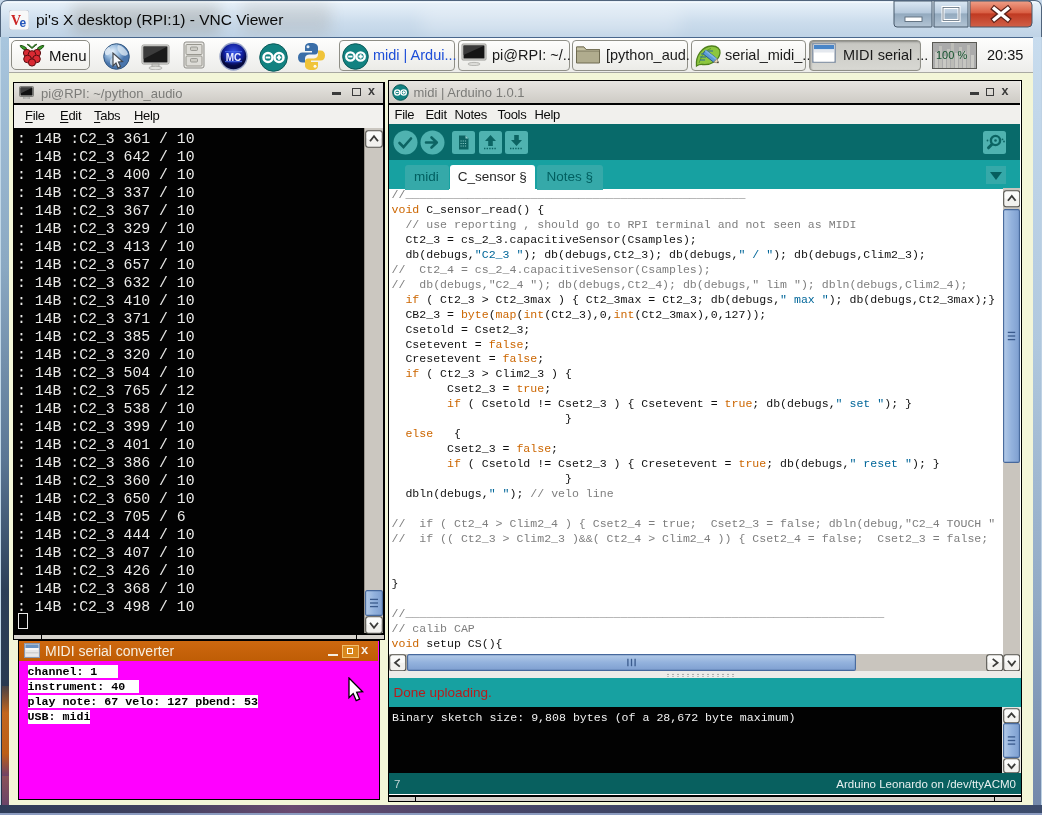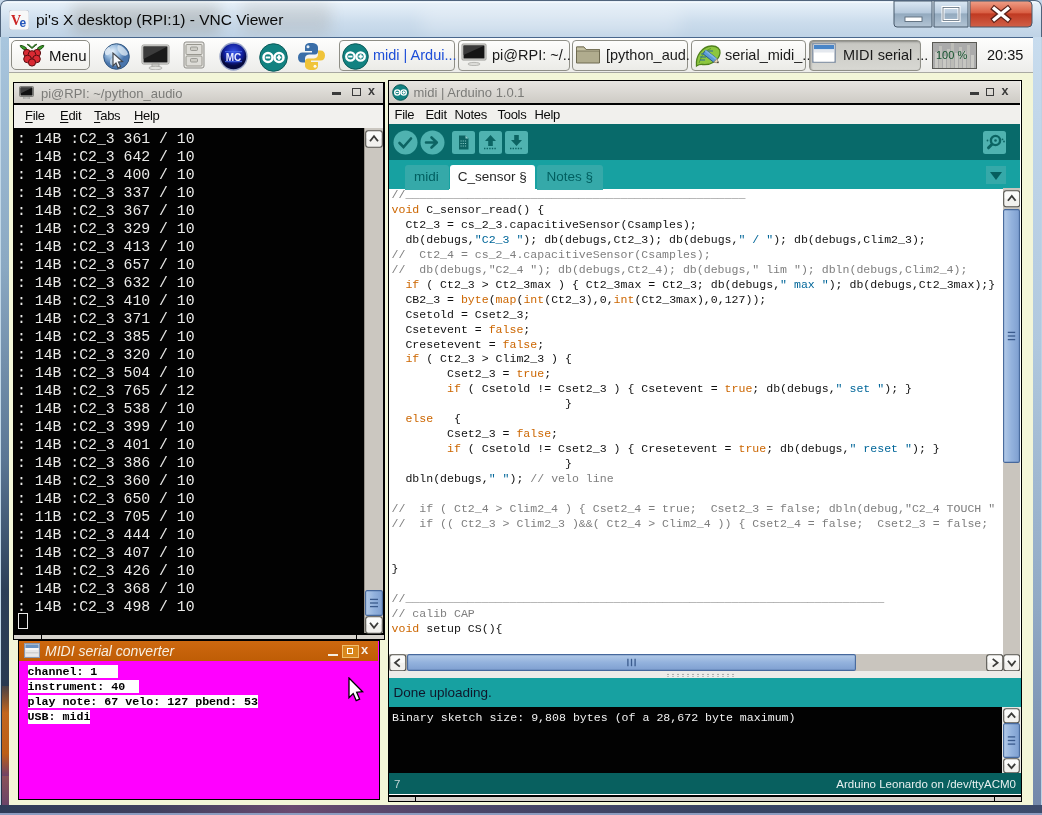--- a/index.html
+++ b/index.html
@@ -231,21 +231,21 @@
 <div class="trow" style="top:328.8px">: 14B :C2_3 385 / 10</div>
 <div class="trow" style="top:346.8px">: 14B :C2_3 320 / 10</div>
 <div class="trow" style="top:364.8px">: 14B :C2_3 504 / 10</div>
 <div class="trow" style="top:382.8px">: 14B :C2_3 765 / 12</div>
 <div class="trow" style="top:400.8px">: 14B :C2_3 538 / 10</div>
 <div class="trow" style="top:418.8px">: 14B :C2_3 399 / 10</div>
 <div class="trow" style="top:436.8px">: 14B :C2_3 401 / 10</div>
 <div class="trow" style="top:454.8px">: 14B :C2_3 386 / 10</div>
 <div class="trow" style="top:472.8px">: 14B :C2_3 360 / 10</div>
 <div class="trow" style="top:490.8px">: 14B :C2_3 650 / 10</div>
-<div class="trow" style="top:508.8px">: 11B :C2_3 705 / 10</div>
+<div class="trow" style="top:508.8px">: 14B :C2_3 705 / 6</div>
 <div class="trow" style="top:526.8px">: 14B :C2_3 444 / 10</div>
 <div class="trow" style="top:544.8px">: 14B :C2_3 407 / 10</div>
 <div class="trow" style="top:562.8px">: 14B :C2_3 426 / 10</div>
 <div class="trow" style="top:580.8px">: 14B :C2_3 368 / 10</div>
 <div class="trow" style="top:598.8px">: 14B :C2_3 498 / 10</div>
 </div>
 <div class="abs" style="left:17.5px;top:612.5px;width:10px;height:16.5px;border:1.5px solid #eaeae8;box-sizing:border-box;"></div>
 <div class="abs" style="left:363.5px;top:127.5px;width:19.5px;height:505px;background:#cbc7c0;border-left:1px solid #9b968e;box-sizing:border-box;"></div>
 <div class="abs" style="left:364.5px;top:130px"><svg width="18" height="18" viewBox="0 0 18 18" style="">
       <rect x="0.7" y="0.7" width="16.6" height="16.6" rx="2.5" fill="#f2f1ee" stroke="#55544f" stroke-width="1.1"></rect>
@@ -344,20 +344,21 @@
  <div class="abs" style="left:61px;top:83.5px;width:85.5px;height:25px;background:#ffffff;border-radius:3px 3px 0 0;"></div>
  <div class="abs" style="left:61px;top:88px;width:85.5px;text-align:center;font-size:13.5px;color:#262626;">C_sensor §</div>
  <div class="abs" style="left:148px;top:83.5px;width:66.5px;height:25px;background:#35a9a9;border-radius:3px 3px 0 0;"></div>
  <div class="abs" style="left:148px;top:88px;width:66.5px;text-align:center;font-size:13.5px;color:#015f60;">Notes §</div>
  <div class="abs" style="left:597px;top:84.5px;width:20.5px;height:18.5px;background:#35a9a9;">
    <div class="abs" style="left:4.5px;top:6px;width:0;height:0;border-left:6px solid transparent;border-right:6px solid transparent;border-top:8px solid #055f5f;"></div>
  </div>
 </div>
 <pre class="codepre"><span class="c">//_________________________________________________</span>
 <span class="k">void</span> C_sensor_read() {
+  <span class="c">// use reporting , should go to RPI terminal and not seen as MIDI</span>
   Ct2_3 = cs_2_3.capacitiveSensor(Csamples);
   db(debugs,<span class="s">"C2_3 "</span>); db(debugs,Ct2_3); db(debugs,<span class="s">" / "</span>); db(debugs,Clim2_3);
 <span class="c">//  Ct2_4 = cs_2_4.capacitiveSensor(Csamples);</span>
 <span class="c">//  db(debugs,"C2_4 "); db(debugs,Ct2_4); db(debugs," lim "); dbln(debugs,Clim2_4);</span>
   <span class="k">if</span> ( Ct2_3 &gt; Ct2_3max ) { Ct2_3max = Ct2_3; db(debugs,<span class="s">" max "</span>); db(debugs,Ct2_3max);}
   CB2_3 = <span class="k">byte</span>(<span class="k">map</span>(<span class="k">int</span>(Ct2_3),0,<span class="k">int</span>(Ct2_3max),0,127));
   Csetold = Cset2_3;
   Csetevent = <span class="k">false</span>;
   Cresetevent = <span class="k">false</span>;
   <span class="k">if</span> ( Ct2_3 &gt; Clim2_3 ) {
@@ -424,21 +425,21 @@
       <line x1="228.1" y1="4.8" x2="228.1" y2="12.2" stroke="#3a5a8c" stroke-width="1.3"></line>
     </svg></div>
 <div class="abs" style="left:985.5px;top:653.5px"><svg width="17.5" height="17.5" viewBox="0 0 17.5 17.5" style="">
       <rect x="0.7" y="0.7" width="16.1" height="16.1" rx="2.5" fill="#f2f1ee" stroke="#55544f" stroke-width="1.1"></rect>
       <rect x="1.8" y="1.8" width="13.9" height="6.95" rx="1.5" fill="#fbfbfa"></rect>
       <path d="M6.7 4.9 L11.6 8.8 L6.7 12.6" fill="none" stroke="#3c3c3a" stroke-width="1.8"></path>
     </svg></div>
 <div class="abs" style="left:389px;top:671px;width:631.5px;height:6.5px;background:#edece9;"></div>
 <div class="abs" style="left:665px;top:672.5px;width:72px;height:4px;background-image:radial-gradient(#9a9a9a 1px, transparent 1px);background-size:5px 2.6px;"></div>
 <div class="abs" style="left:389px;top:677.5px;width:631.5px;height:29px;background:#17a1a1;"></div>
-<div class="abs" style="left:393.5px;top:684.5px;font-size:13.5px;color:#0f172a;">Done uploading.</div>
+<div class="abs" style="left:393.5px;top:684.5px;font-size:13.5px;color:#b91c1c;">Done uploading.</div>
 <div class="abs" style="left:389px;top:706.5px;width:631.5px;height:66.5px;background:#e8e7e3;"></div>
 <div class="abs" style="left:389px;top:706.5px;width:612.5px;height:66.5px;background:#020202;"></div>
 <div class="abs" style="left:392px;top:710.5px;font-family:'Liberation Mono',monospace;font-size:11.6px;color:#f1f1f1;white-space:pre;">Binary sketch size: 9,808 bytes (of a 28,672 byte maximum)</div>
 <div class="abs" style="left:1003px;top:707.5px"><svg width="17" height="15.5" viewBox="0 0 17 15.5" style="">
       <rect x="0.7" y="0.7" width="15.6" height="14.1" rx="2.5" fill="#f2f1ee" stroke="#55544f" stroke-width="1.1"></rect>
       <rect x="1.8" y="1.8" width="13.4" height="5.95" rx="1.5" fill="#fbfbfa"></rect>
       <path d="M4.8 9.6 L8.5 5.3 L12.2 9.6" fill="none" stroke="#3c3c3a" stroke-width="1.8"></path>
     </svg></div>
 <div class="abs" style="left:1003px;top:723px"><svg width="17" height="35" viewBox="0 0 17 35" style="">
       <defs>
@@ -467,21 +468,21 @@
 
 <div class="abs" style="left:18px;top:639.5px;width:361.5px;height:160px;border:1.5px solid #000;box-sizing:border-box;background:#ff00ff;">
  <div class="abs" style="left:0;top:0;width:358.5px;height:20px;background:linear-gradient(#cd680f,#bf5d05);"></div>
  <div class="abs" style="left:4.5px;top:2.5px;"><svg width="16" height="15" viewBox="0 0 16 15" style="">
         <rect x="0.5" y="0.5" width="15" height="14" fill="#d8d8d8" stroke="#8a98b0" stroke-width="1"></rect>
         <rect x="1.5" y="1.5" width="13" height="3.5" fill="#6a92c0"></rect>
         <rect x="1.5" y="5" width="13" height="8.5" fill="#e8e8e8"></rect>
         <rect x="1.5" y="5" width="13" height="2" fill="#f8f8f8"></rect>
         <rect x="1.5" y="9" width="13" height="1.5" fill="#d0d0d0"></rect>
       </svg></div>
- <div class="abs" style="left:26px;top:2.5px;font-size:14px;color:#f7efe2;font-style:italic;">MIDI serial converter</div>
+ <div class="abs" style="left:26px;top:2.5px;font-size:14px;color:#f7efe2;">MIDI serial converter</div>
  <div class="abs" style="left:309px;top:13px;width:10px;height:2.5px;background:#f5ede0;"></div>
  <div class="abs" style="left:323px;top:4px;width:16.5px;height:13.5px;background:#d8871c;border:1.5px solid #f0c070;box-sizing:border-box;">
    <div class="abs" style="left:3.5px;top:2.5px;width:6px;height:5.5px;border:1.5px solid #fff;box-sizing:border-box;"></div>
  </div>
  <div class="abs" style="left:342px;top:1px;font-size:13px;font-weight:bold;color:#f5ede0;">x</div>
 </div>
 <div class="mg" style="top:664.5px;">channel: 1   </div>
 <div class="mg" style="top:679.7px;">instrument: 40  </div>
 <div class="mg" style="top:694.9px;">play note: 67 velo: 127 pbend: 53</div>
 <div class="mg" style="top:710.3px;">USB: midi</div>

